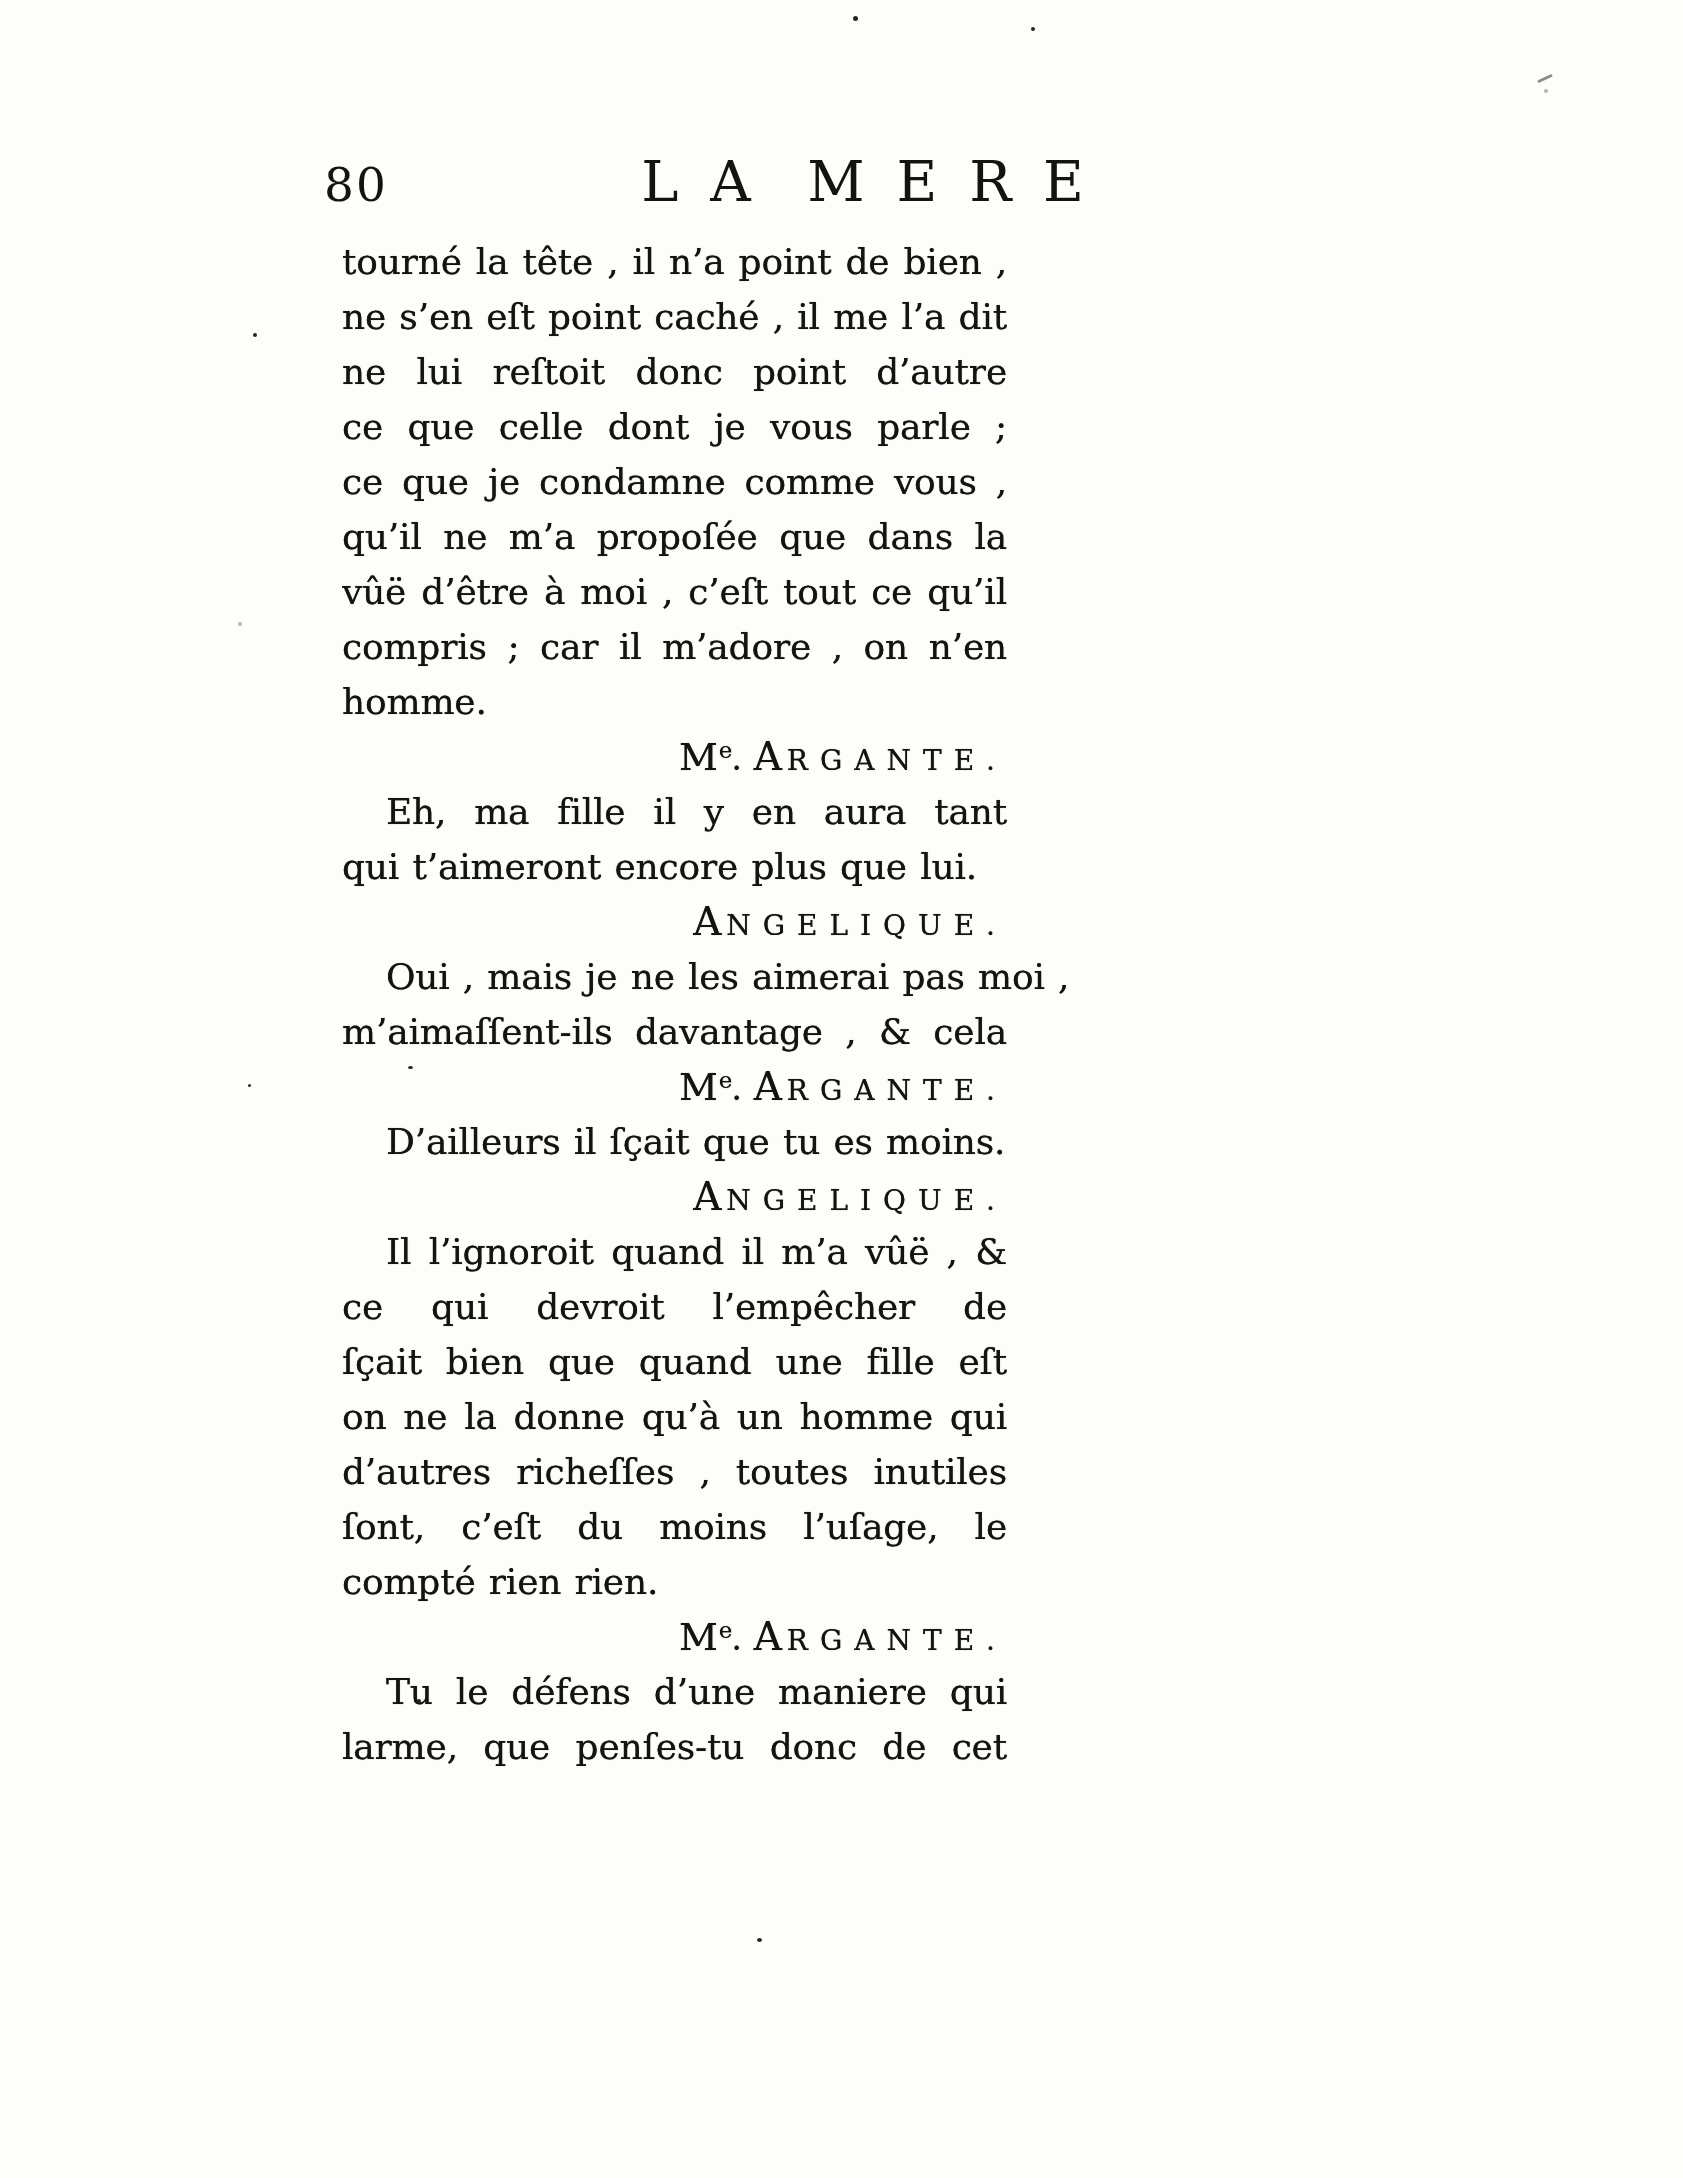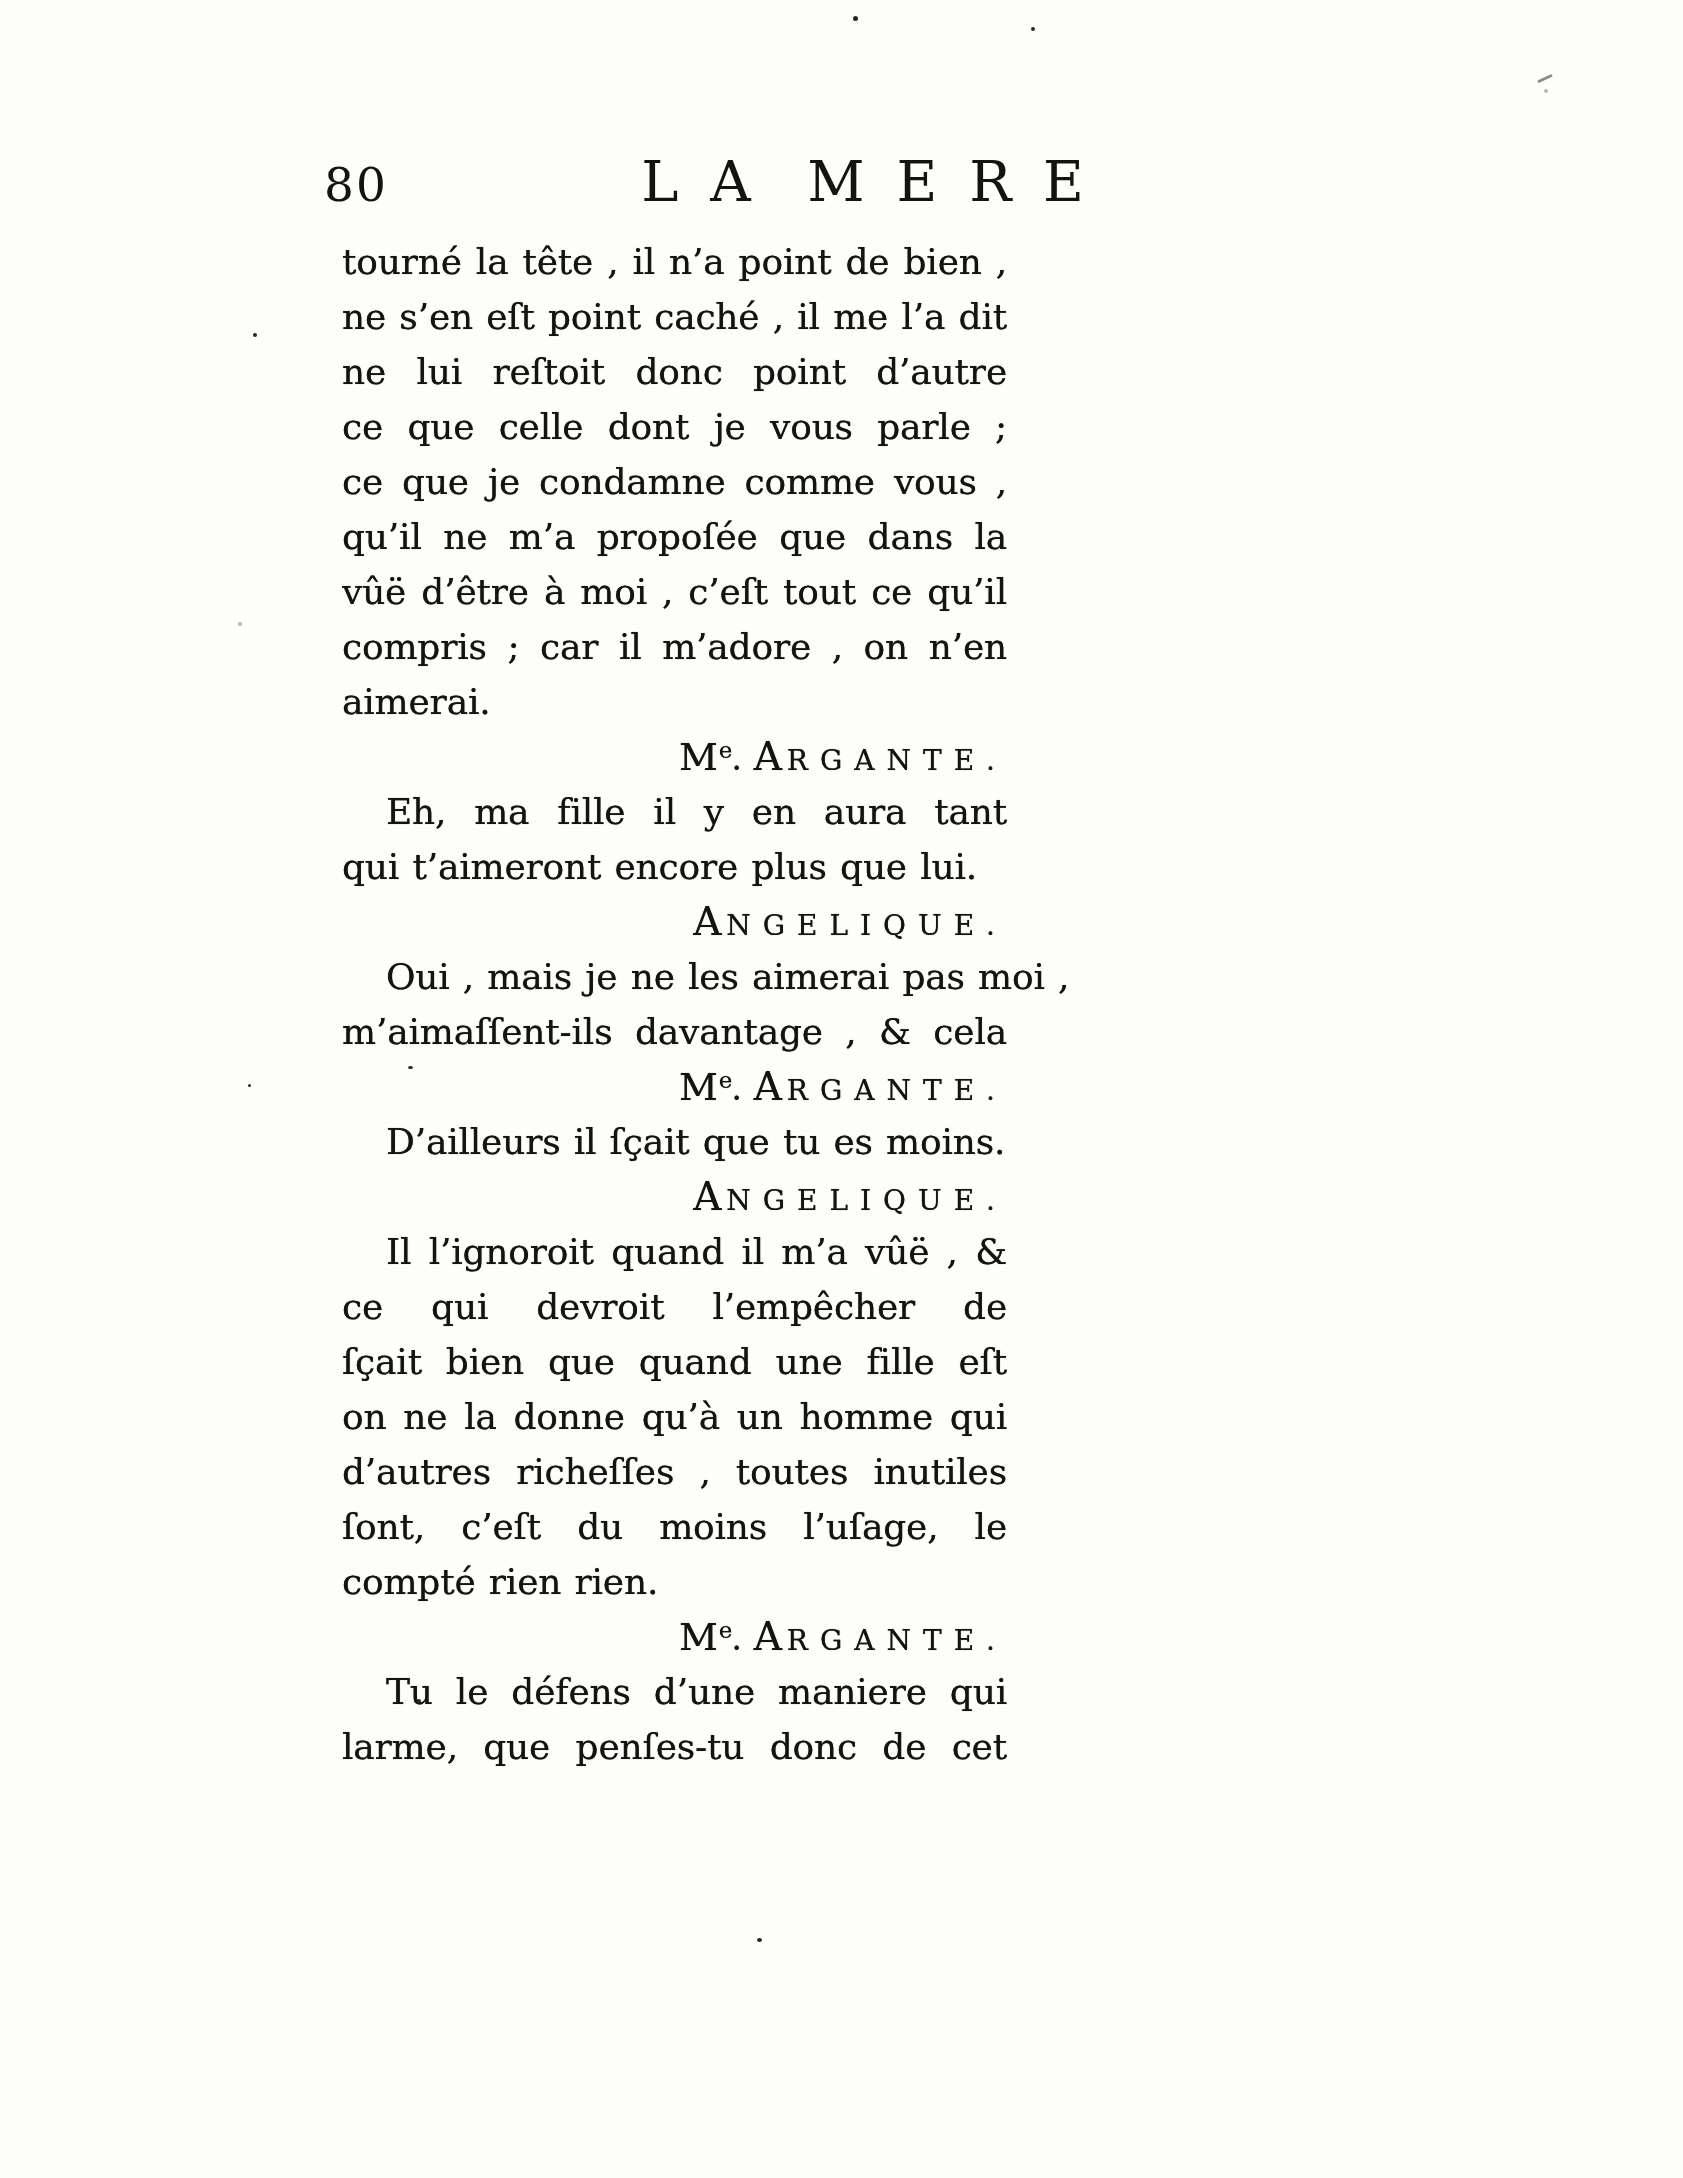--- a/index.html
+++ b/index.html
@@ -58,21 +58,21 @@
 
   <div class="text-block">
     <div class="line j">tourné la tête , il n’a point de bien , il</div>
     <div class="line j">ne s’en eſt point caché , il me l’a dit , il</div>
     <div class="line j">ne lui reſtoit donc point d’autre reſſour-</div>
     <div class="line j">ce que celle dont je vous parle ; reſſour-</div>
     <div class="line j">ce que je condamne comme vous , mais</div>
     <div class="line j">qu’il ne m’a propoſée que dans la ſeule</div>
     <div class="line j">vûë d’être à moi , c’eſt tout ce qu’il y a</div>
     <div class="line j">compris ; car il m’adore ,  on n’en peut</div>
-    <div class="line">aimerai.</div>
+    <div class="line">homme.</div>
 
     <div class="line speaker">
       <span class="sp-pre">M</span><span class="sp-sup">e</span><span class="sp-dot">.</span><span class="sp-init">A</span><span class="sp-rest">RGANTE.</span>
     </div>
 
     <div class="line j ind">Eh, ma fille il y en aura tant d’autres</div>
     <div class="line">qui t’aimeront  encore plus  que lui.</div>
 
     <div class="line speaker">
       <span class="sp-init">A</span><span class="sp-rest">NGELIQUE.</span>

